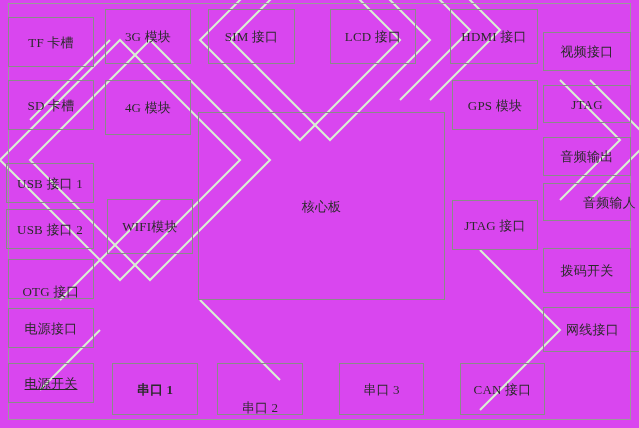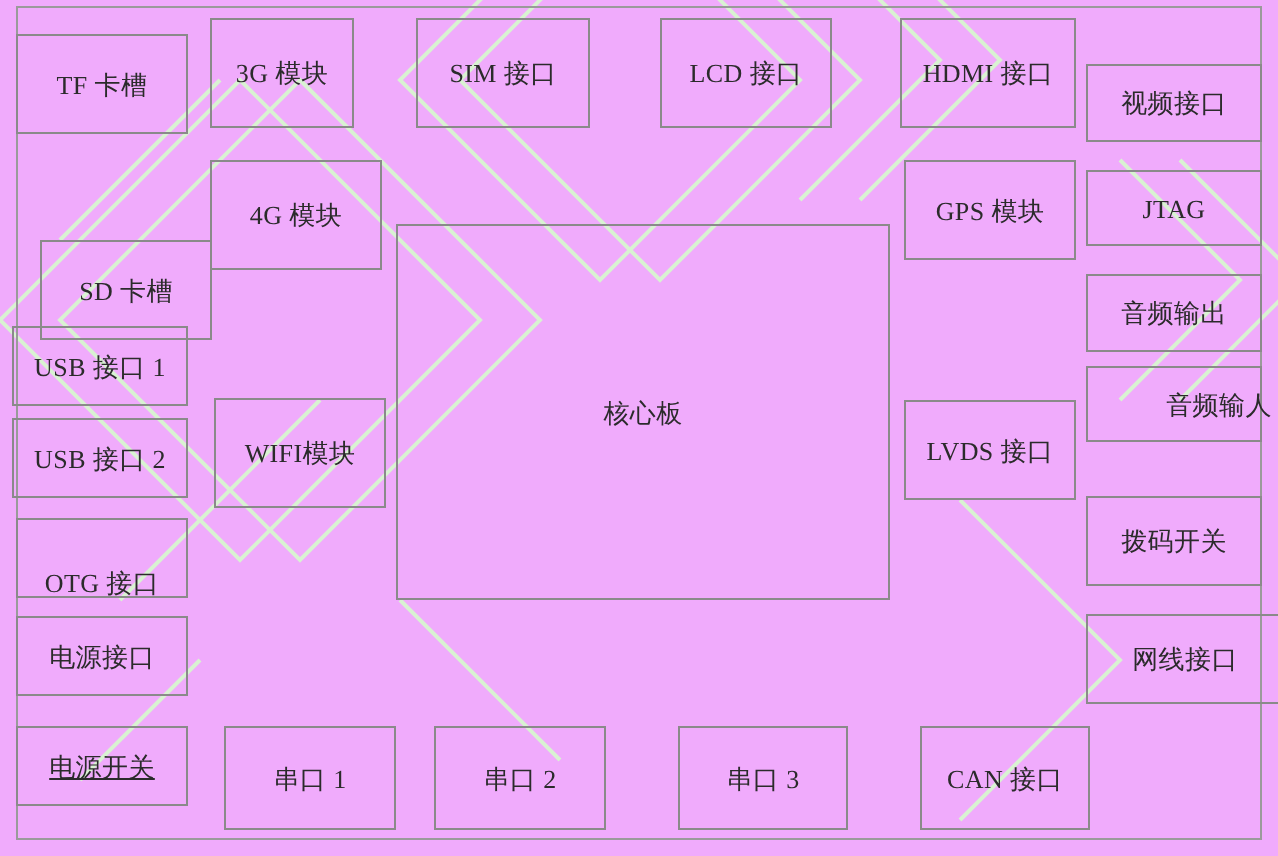--- a/index.html
+++ b/index.html
@@ -7,21 +7,21 @@
     padding: 0;
     background: #ffffff;
   }
   body {
     font-family: "Liberation Serif", "DejaVu Serif", serif;
   }
   #canvas {
     position: relative;
     width: 639px;
     height: 428px;
-    background: #f0abfc;
+    background: #d946ef;
     overflow: hidden;
   }
   
   #watermark {
     position: absolute;
     left: 0;
     top: 0;
     width: 639px;
     height: 428px;
     z-index: 0;
@@ -80,73 +80,73 @@
       <path d="M 100 330 L 40 390"></path>
     </g>
   </svg>
 
   <div id="frame"></div>
 
   <div id="blocks">
       <div class="blk" style="left: 8px; top: 17px; width: 86px; height: 50px;">
         <span>TF 卡槽</span>
       </div>
-      <div class="blk" style="left: 20px; top: 80px; width: 86px; height: 50px; margin-top: 40px;">
+      <div class="blk" style="left: 8px; top: 80px; width: 86px; height: 50px;">
         <span>SD 卡槽</span>
       </div>
       <div class="blk" style="left: 6px; top: 163px; width: 88px; height: 40px;">
         <span>USB 接口 1</span>
       </div>
       <div class="blk" style="left: 6px; top: 209px; width: 88px; height: 40px; justify-content: center;">
         <span>USB 接口 2</span>
       </div>
       <div class="blk" style="left: 8px; top: 259px; width: 86px; height: 40px; align-items: flex-end;">
         <span>OTG 接口</span>
       </div>
       <div class="blk" style="left: 8px; top: 308px; width: 86px; height: 40px;">
         <span>电源接口</span>
       </div>
       <div class="blk" style="left: 8px; top: 363px; width: 86px; height: 40px; text-decoration: underline;">
         <span>电源开关</span>
       </div>
-      <div class="blk" style="left: 105px; top: 9px; width: 72px; height: 55px;">
+      <div class="blk" style="left: 105px; top: 9px; width: 86px; height: 55px;">
         <span>3G 模块</span>
       </div>
       <div class="blk" style="left: 105px; top: 80px; width: 86px; height: 55px;">
         <span>4G 模块</span>
       </div>
       <div class="blk" style="left: 107px; top: 199px; width: 86px; height: 55px;">
         <span>WIFI模块</span>
       </div>
-      <div class="blk" style="left: 112px; top: 363px; width: 86px; height: 52px;">
+      <div class="blk" style="left: 112px; top: 363px; width: 86px; height: 52px; font-weight: bold;">
         <span>串口 1</span>
       </div>
       <div class="blk" style="left: 208px; top: 9px; width: 87px; height: 55px;">
         <span>SIM 接口</span>
       </div>
-      <div class="blk" style="left: 217px; top: 363px; width: 86px; height: 52px;">
+      <div class="blk" style="left: 217px; top: 363px; width: 86px; height: 52px; align-items: flex-end;">
         <span>串口 2</span>
       </div>
       <div class="blk core" style="left: 198px; top: 112px; width: 247px; height: 188px;">
         <span>核心板</span>
       </div>
       <div class="blk" style="left: 330px; top: 9px; width: 86px; height: 55px; align-items: center;">
         <span>LCD 接口</span>
       </div>
       <div class="blk" style="left: 339px; top: 363px; width: 85px; height: 52px;">
         <span>串口 3</span>
       </div>
       <div class="blk" style="left: 450px; top: 9px; width: 88px; height: 55px;">
         <span>HDMI 接口</span>
       </div>
       <div class="blk" style="left: 452px; top: 80px; width: 86px; height: 50px;">
         <span>GPS 模块</span>
       </div>
       <div class="blk" style="left: 452px; top: 200px; width: 86px; height: 50px;">
-        <span>LVDS 接口</span>
+        <span>JTAG 接口</span>
       </div>
       <div class="blk" style="left: 460px; top: 363px; width: 85px; height: 52px;">
         <span>CAN 接口</span>
       </div>
       <div class="blk" style="left: 543px; top: 32px; width: 88px; height: 39px;">
         <span>视频接口</span>
       </div>
       <div class="blk" style="left: 543px; top: 85px; width: 88px; height: 38px;">
         <span>JTAG</span>
       </div>

